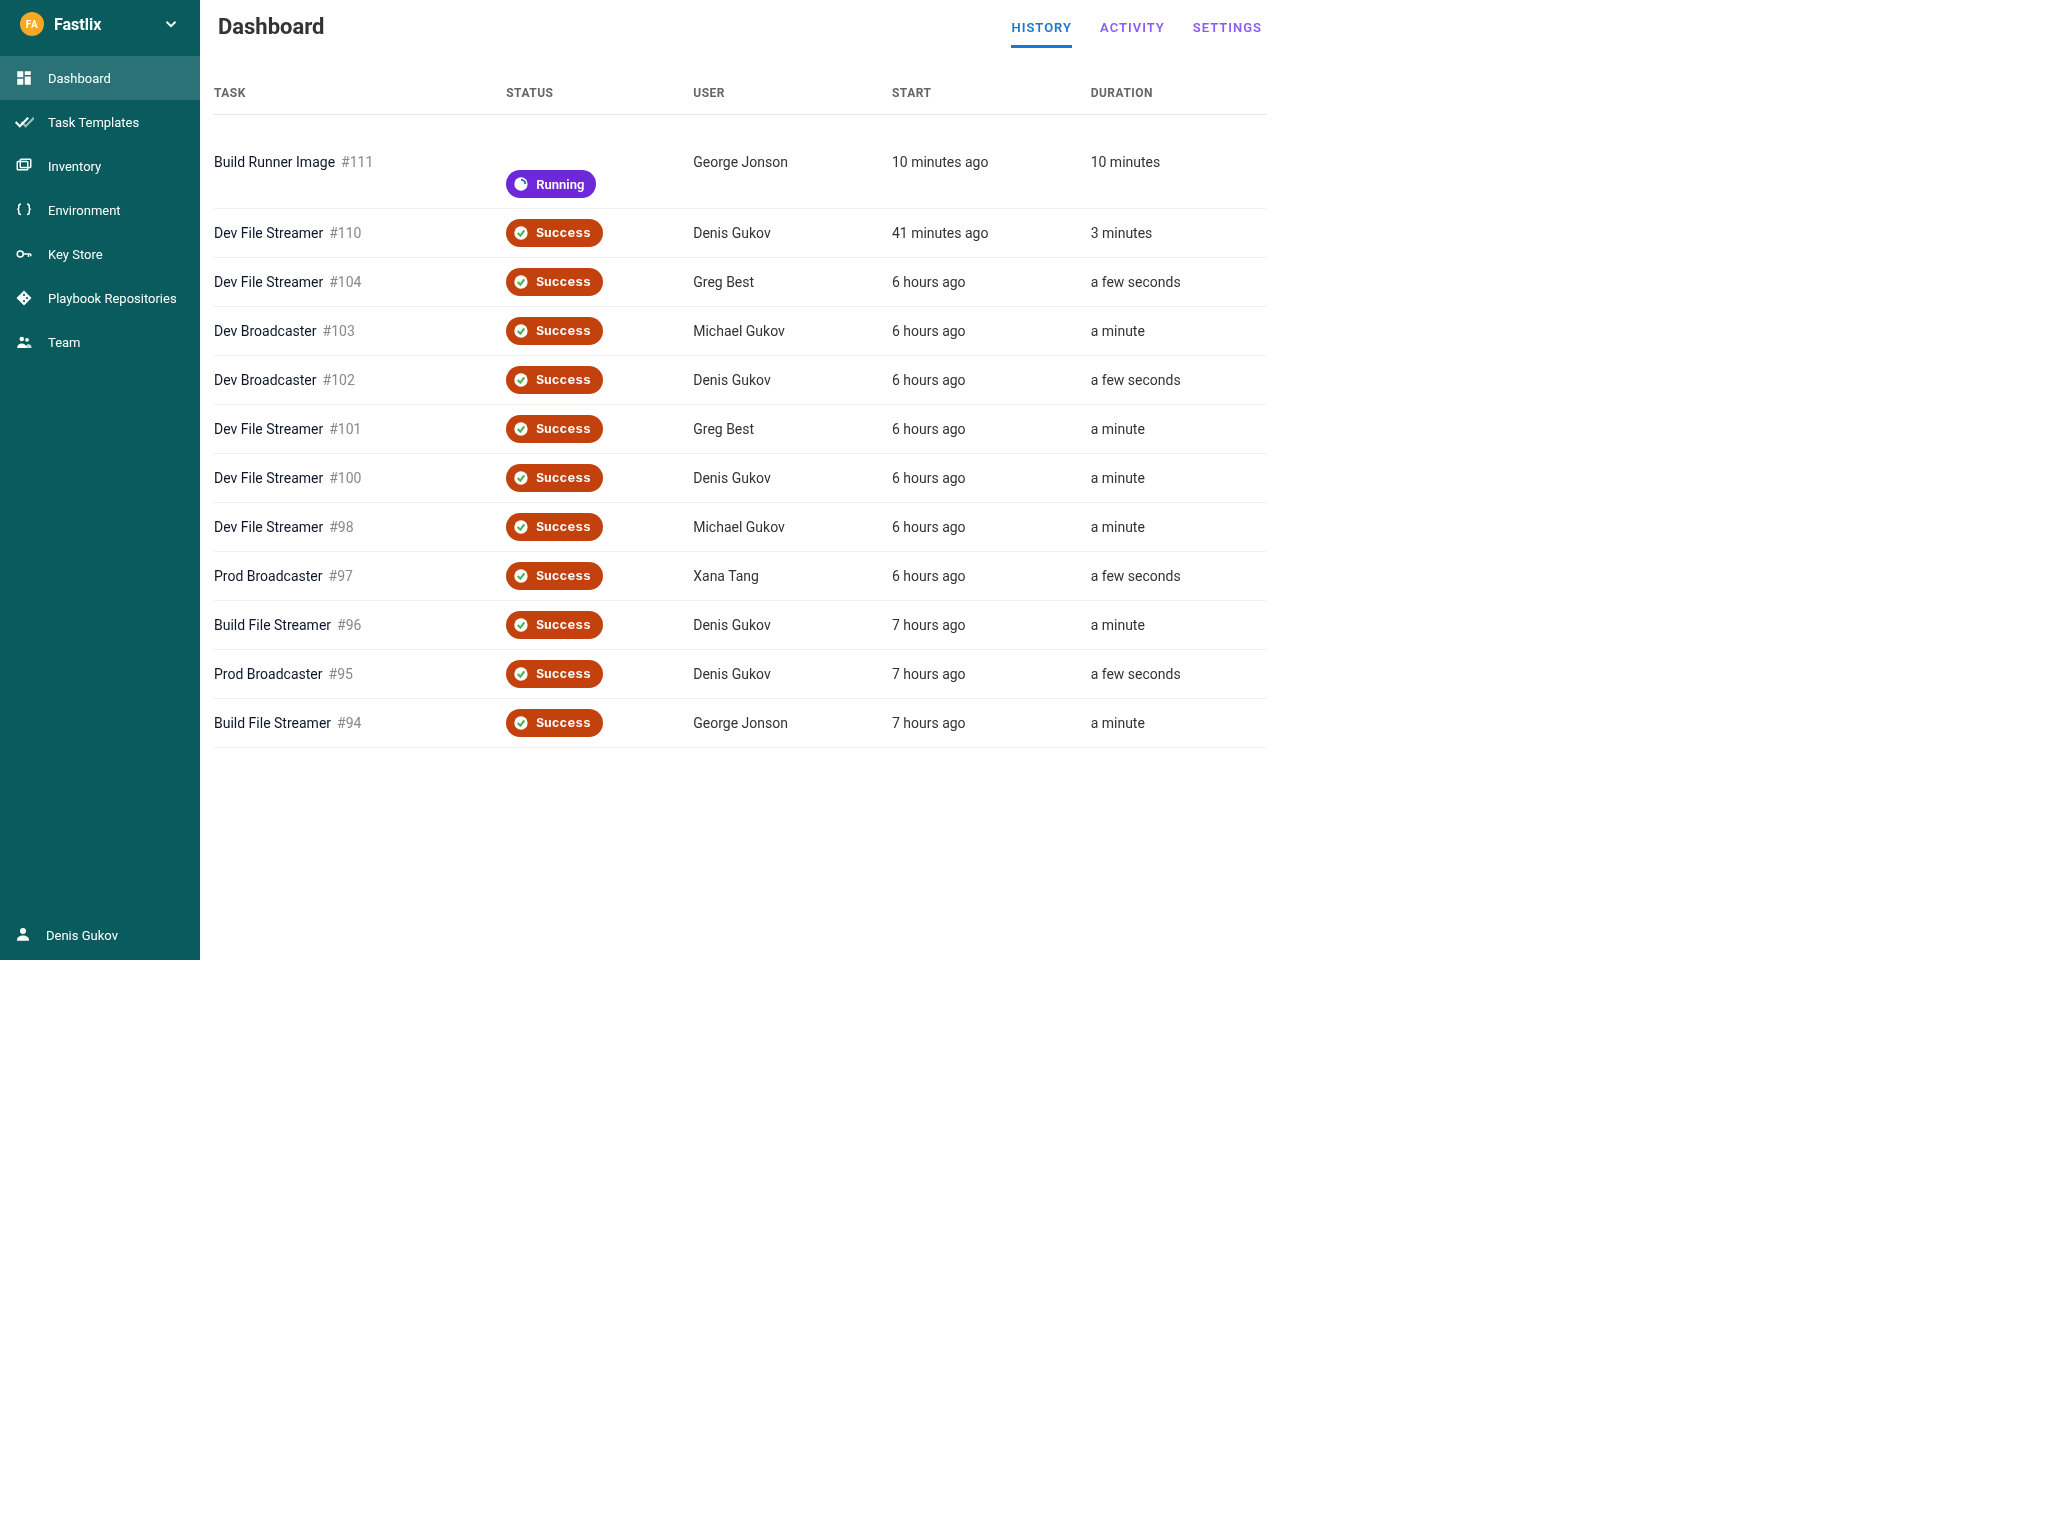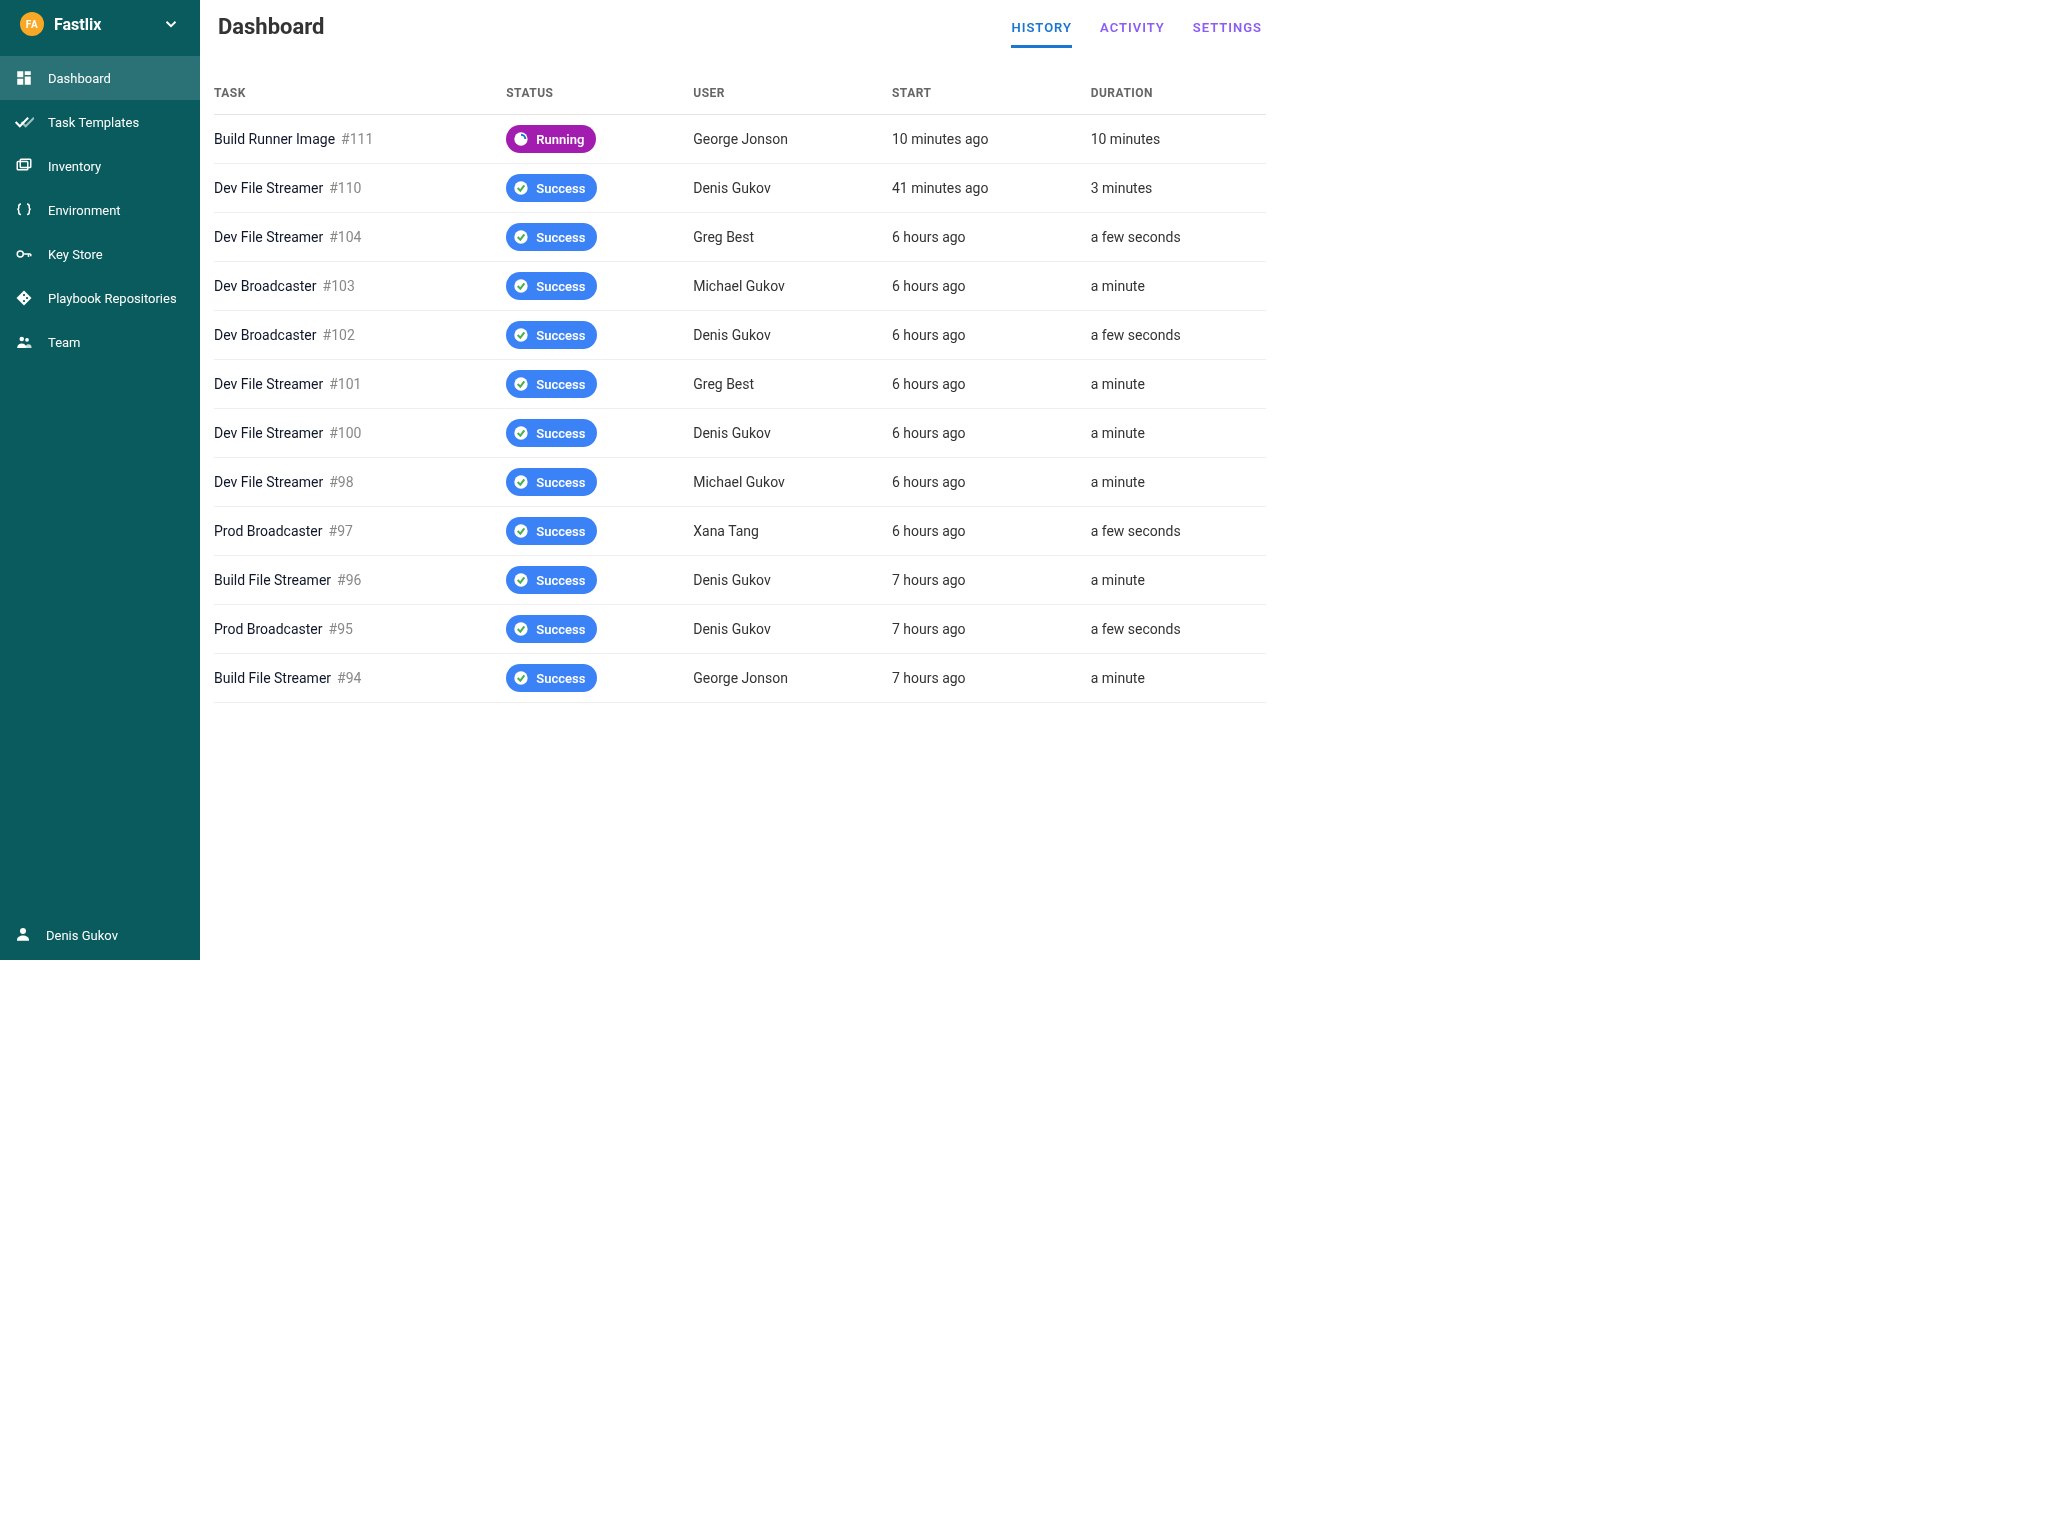--- a/index.html
+++ b/index.html
@@ -28,22 +28,22 @@
 
 .table-wrap { padding: 0 14px; margin-top: 28px; overflow-y: auto; }
 table { width: 100%; border-collapse: collapse; }
 th { text-align: left; font-size: 12px; font-weight: 700; letter-spacing: 0.5px; color: #666; padding: 10px 10px 14px 0; border-bottom: 1px solid #e5e5e5; }
 td { padding: 10px 10px 10px 0; border-bottom: 1px solid #eee; font-size: 14px; color: #333; vertical-align: middle; }
 .task-link { color: #0f172a; cursor: pointer; }
 .task-id { color: #888; margin-left: 6px; }
 
 .status-chip { display: inline-flex; align-items: center; gap: 6px; color: #fff; border-radius: 999px; padding: 5px 12px 5px 6px; font-size: 13px; font-weight: 600; }
 .status-chip .chip-icon { width: 18px; height: 18px; display: inline-flex; align-items: center; justify-content: center; }
-.status-running { background: #a21caf; }
-.status-success { background: #3b82f6; }
+.status-running { background: #6d28d9; margin-top: 45px; }
+.status-success { background: #c2410c; font-family: Liberation Mono, monospace; }
 .status-failed { background: #ef5350; }
 
 .col-task { width: 25%; }
 .col-status { width: 16%; }
 .col-user { width: 17%; }
 .col-start { width: 17%; }
 .col-duration { width: 15%; }
 </style>
 </head>
 <body>

